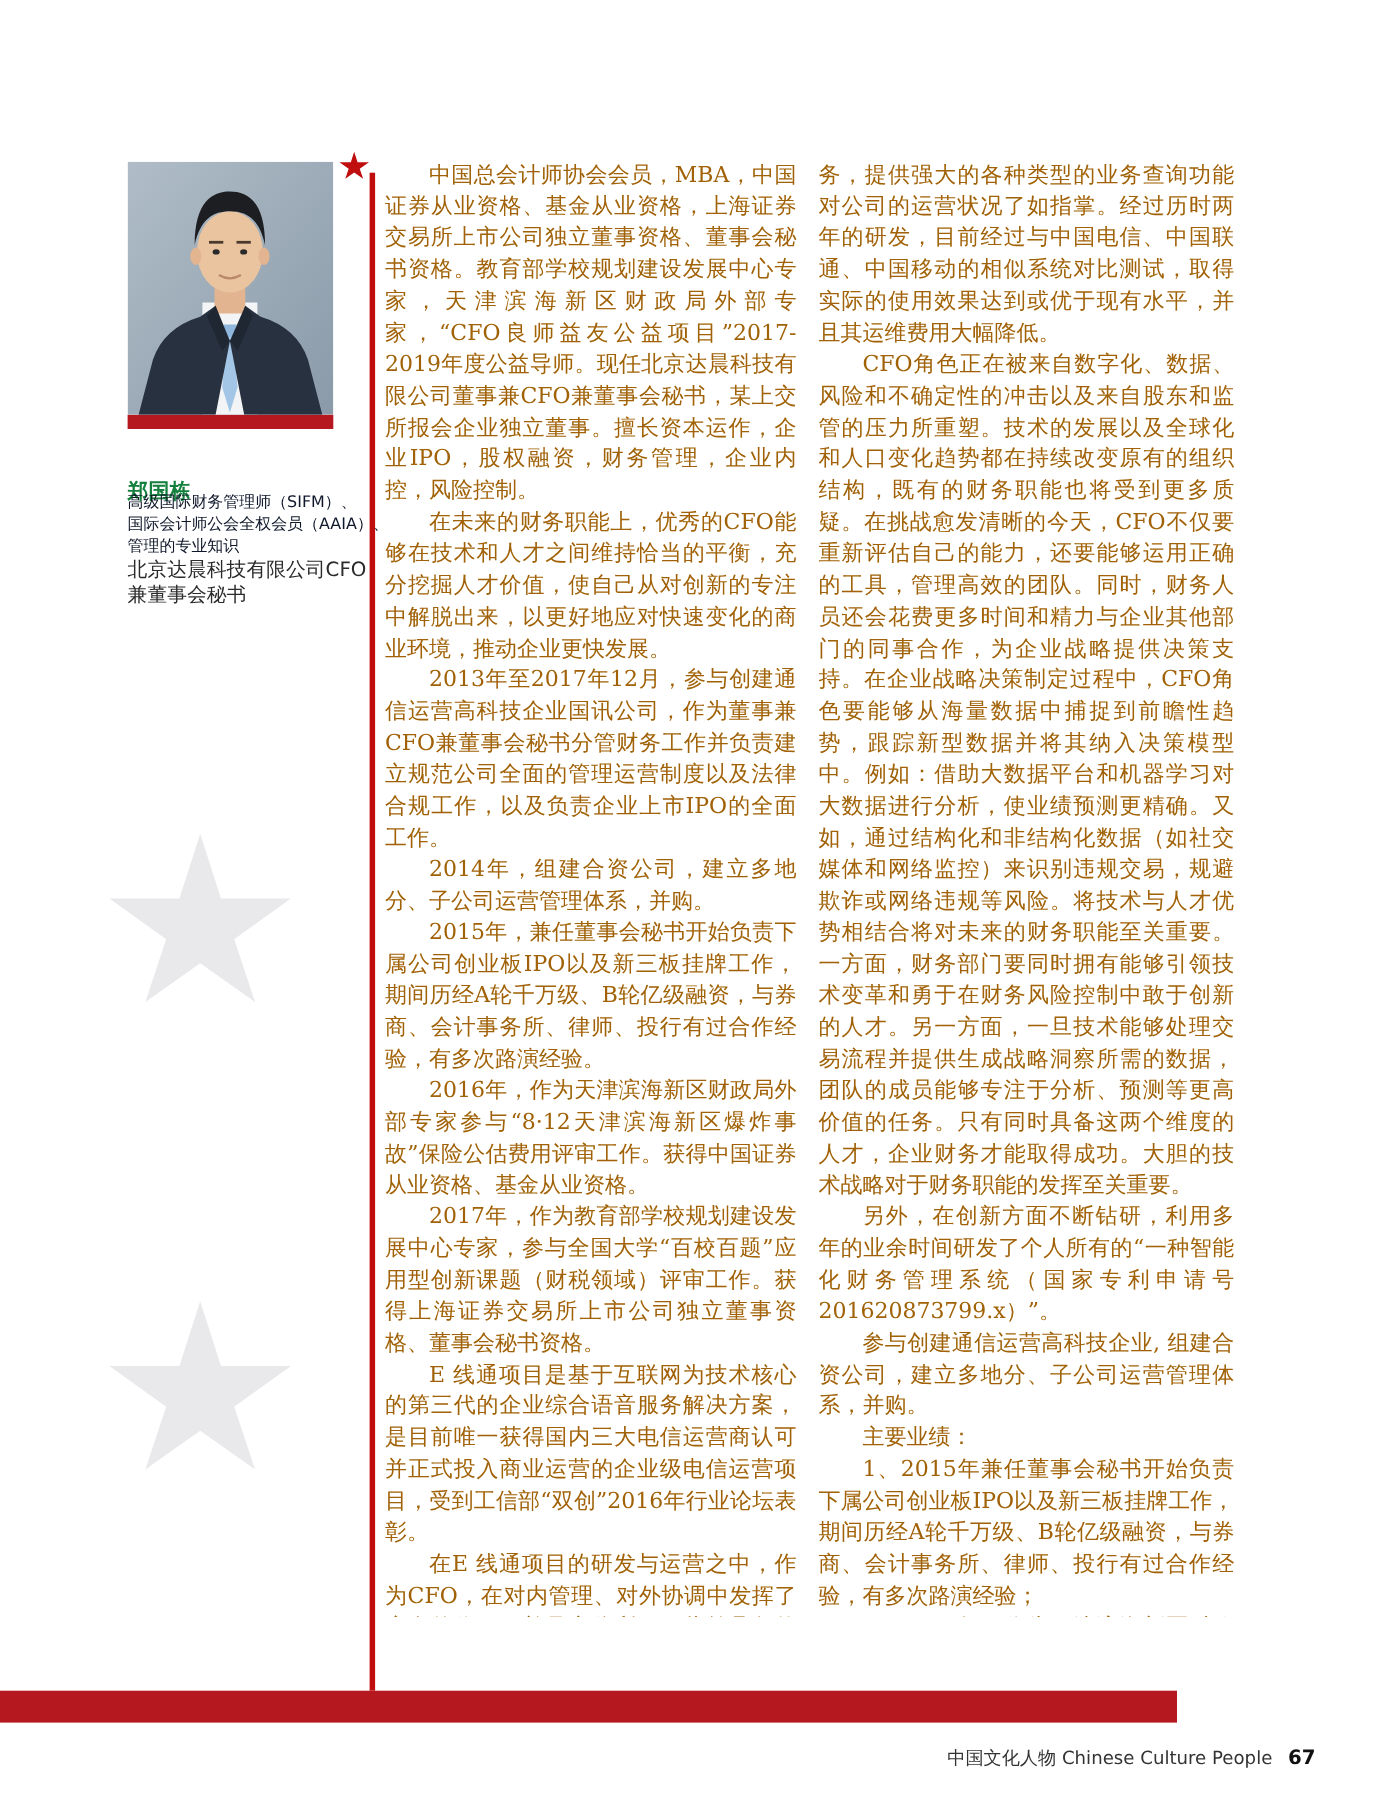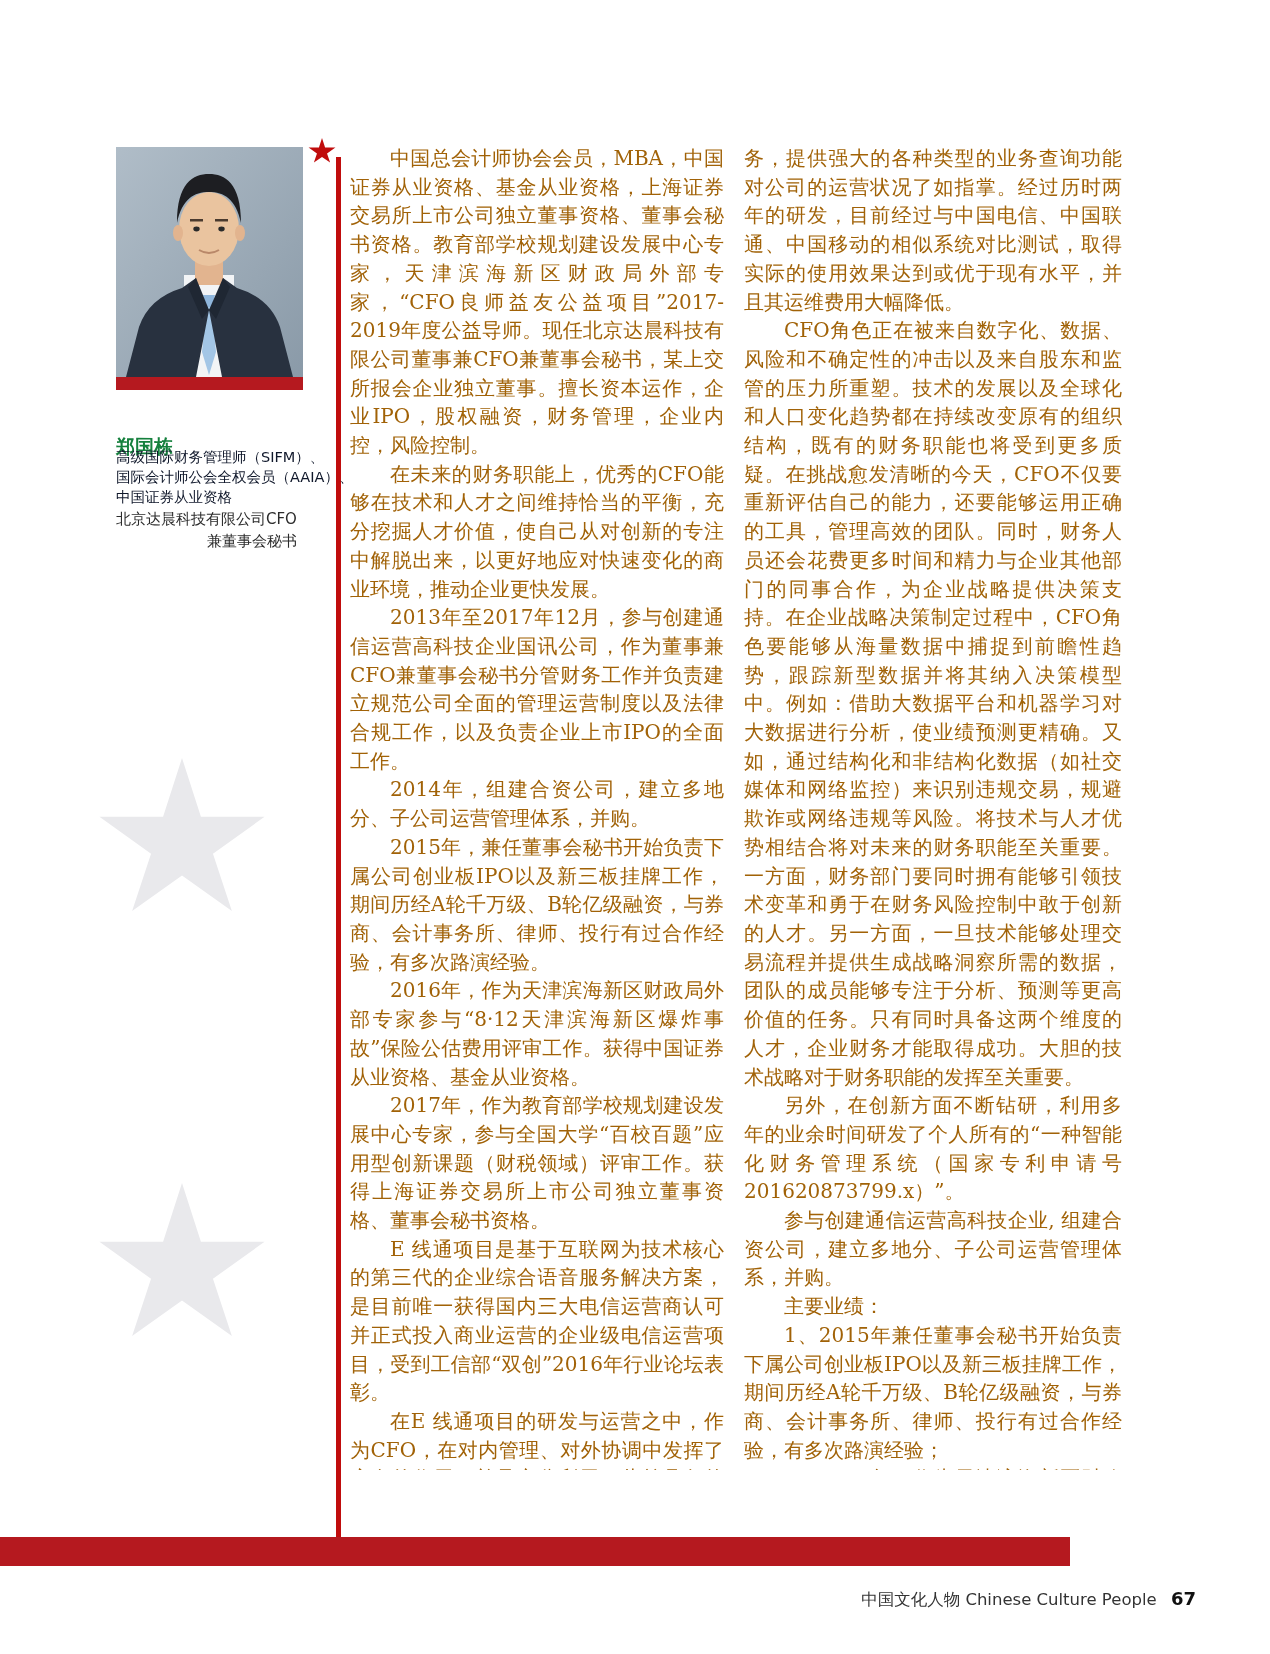--- a/index.html
+++ b/index.html
@@ -15,21 +15,21 @@
 
   
   .photo-block{position:absolute;left:116px;top:147px;width:187px;z-index:2;}
   .photo-block svg{display:block;}
   .photo-redbar{width:187px;height:13px;background:var(--accent,#b5191f);}
 
   
   .side{position:absolute;left:116px;z-index:2;font-family:"DejaVu Sans","Liberation Sans",sans-serif;}
   .name{top:434px;font-size:19px;font-weight:bold;color:#15803d;}
   .creds{top:447px;font-size:14.5px;line-height:20px;color:#0f172a;}
-  .title{top:508px;font-size:15px;line-height:22px;color:#2b2b2b;text-align:right;}
+  .title{top:508px;font-size:18px;line-height:22px;color:#2b2b2b;}
 
   
   .top-star{position:absolute;left:308px;top:138px;width:28px;height:27px;background:var(--rule,#c00d0d);
       clip-path:polygon(50% 0%,61% 35%,98% 35%,68% 57%,79% 91%,50% 70%,21% 91%,32% 57%,2% 35%,39% 35%);z-index:2;}
   .vline{position:absolute;left:336px;top:157px;width:5px;height:1380px;background:var(--rule,#c00d0d);z-index:2;}
 
   
   .col{position:absolute;top:144px;height:1326px;overflow:hidden;z-index:1;
        font-size:20px;line-height:28.7px;color:#a16207;text-align:justify;}
   .col1{left:350px;width:374px;}
@@ -88,21 +88,21 @@
     <div class="photo-redbar"></div>
   </div>
 
   <div class="top-star"></div>
   <div class="vline"></div>
 
   <div class="side name">郑国栋</div>
   <div class="side creds">
       <div>高级国际财务管理师（SIFM）、</div>
       <div>国际会计师公会全权会员（AAIA）、</div>
-      <div>中国证券从业资格</div>
+      <div>管理的专业知识</div>
     </div>
   <div class="side title">
       <div>北京达晨科技有限公司CFO</div>
       <div>兼董事会秘书</div>
     </div>
 
   <div class="col col1">
       <p class="para">中国总会计师协会会员，MBA，中国证券从业资格、基金从业资格，上海证券交易所上市公司独立董事资格、董事会秘书资格。教育部学校规划建设发展中心专家，天津滨海新区财政局外部专家，“CFO良师益友公益项目”2017-2019年度公益导师。现任北京达晨科技有限公司董事兼CFO兼董事会秘书，某上交所报会企业独立董事。擅长资本运作，企业IPO，股权融资，财务管理，企业内控，风险控制。</p>
       <p class="para">在未来的财务职能上，优秀的CFO能够在技术和人才之间维持恰当的平衡，充分挖掘人才价值，使自己从对创新的专注中解脱出来，以更好地应对快速变化的商业环境，推动企业更快发展。</p>
       <p class="para">2013年至2017年12月，参与创建通信运营高科技企业国讯公司，作为董事兼CFO兼董事会秘书分管财务工作并负责建立规范公司全面的管理运营制度以及法律合规工作，以及负责企业上市IPO的全面工作。</p>

